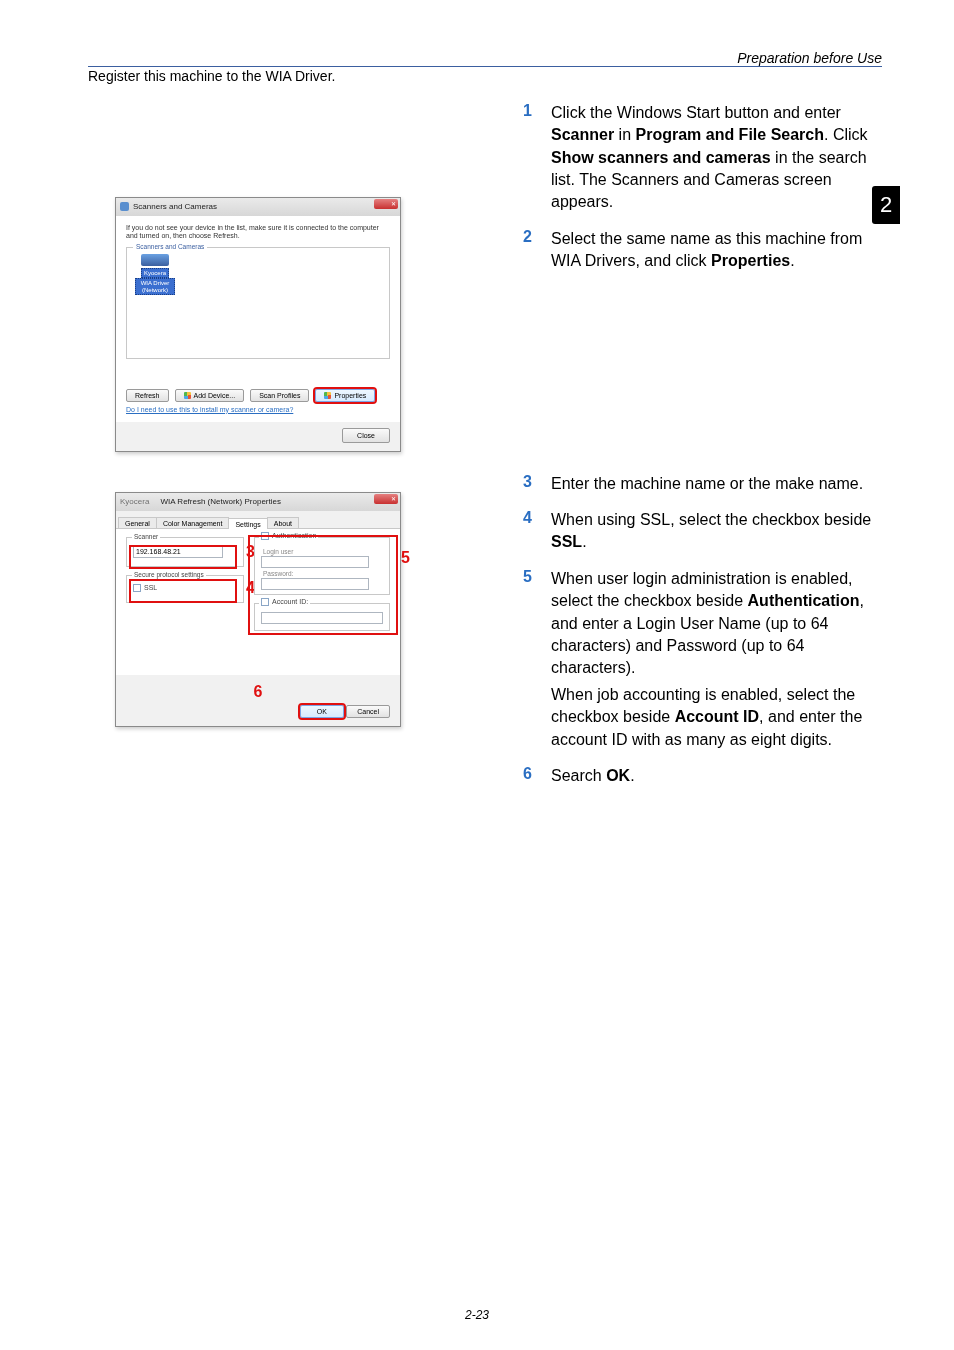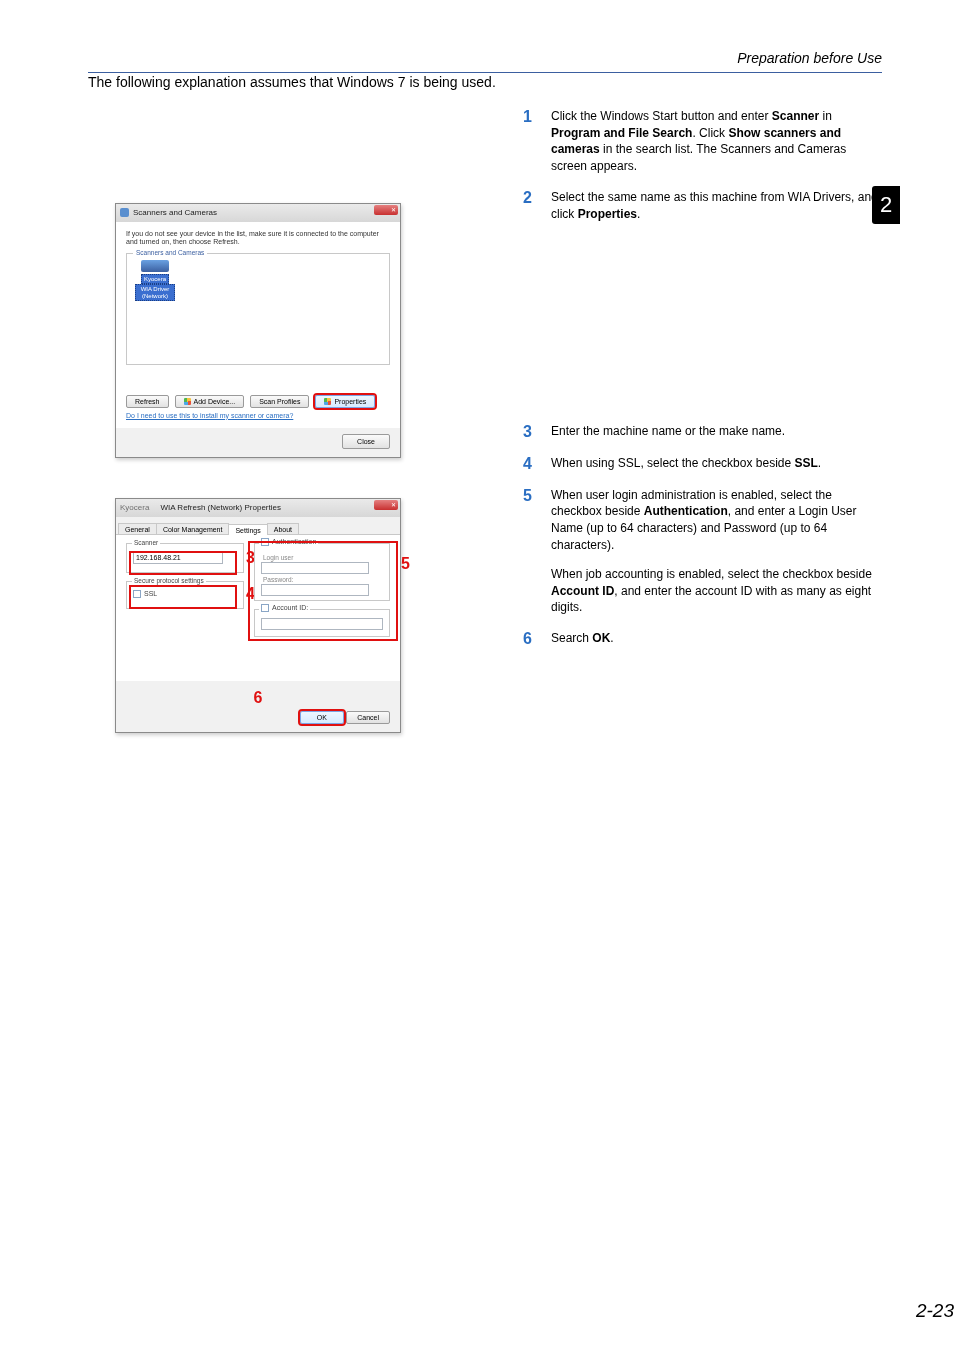--- a/index.html
+++ b/index.html
@@ -12,21 +12,20 @@
     height: 1350px;
     box-sizing: border-box;
     padding: 50px 72px 30px 88px;
     position: relative;
   }
   .header-right {
     text-align: right;
     font-style: italic;
     font-size: 14px;
     color: #000;
-    padding-bottom: 6px;
     border-bottom: 1px solid #3b5fa0;
   }
   .chapter-tab {
     position: absolute;
     right: 54px;
     top: 186px;
     width: 28px;
     height: 38px;
     background: #000;
     color: #fff;
@@ -64,26 +63,26 @@
     margin-bottom: 14px;
   }
   .step-num {
     color: #2a6ec2;
     font-weight: bold;
     font-size: 16px;
     width: 12px;
     flex-shrink: 0;
   }
   .step-text {
-    font-size: 12px;
+    font-size: 16px;
     line-height: 1.4;
     flex: 1;
   }
   .step-text .sub {
-    margin-top: 12px;
+    margin-top: 4px;
   }
   
   .dialog {
     font-family: "Segoe UI", Arial, sans-serif;
     background: #f1f1f1;
     border: 1px solid #8a8a8a;
     font-size: 8px;
     color: #000;
     box-shadow: 1px 2px 4px rgba(0,0,0,0.2);
   }
@@ -231,35 +230,35 @@
   }
 
   .d2-footer { text-align:right; padding: 8px 10px; background:#f1f1f1; position:relative;}
   .btn-ok { padding:2px 16px; outline:2px solid #e01010; outline-offset:0; border-color:#7aa5e6; background:linear-gradient(#eef7ff,#d7ebff);}
   .btn-cancel { padding:2px 10px; }
 
   .footer-pagenum {
     position:absolute;
     bottom: 28px;
     left:0; right:0;
-    text-align:right;
+    text-align:center;
     font-style: italic;
-    font-size: 19px;
+    font-size: 12px;
   }
 </style>
 </head>
 <body>
 
 <div class="page">
   <div class="header-right">Preparation before Use</div>
 
   <div class="chapter-tab">2</div>
 
 
-  <p class="body">The following explanation assumes that Windows 7 is being used.</p>
+  <p class="body">Register this machine to the WIA Driver.</p>
 
   <div class="two-col">
 
     <div class="left-col">
 
       <div class="dialog d1">
         <div class="titlebar">
           <span class="t-icon"></span>
           <span class="t-title">Scanners and Cameras</span>
           <span class="winbtns">✕</span>

